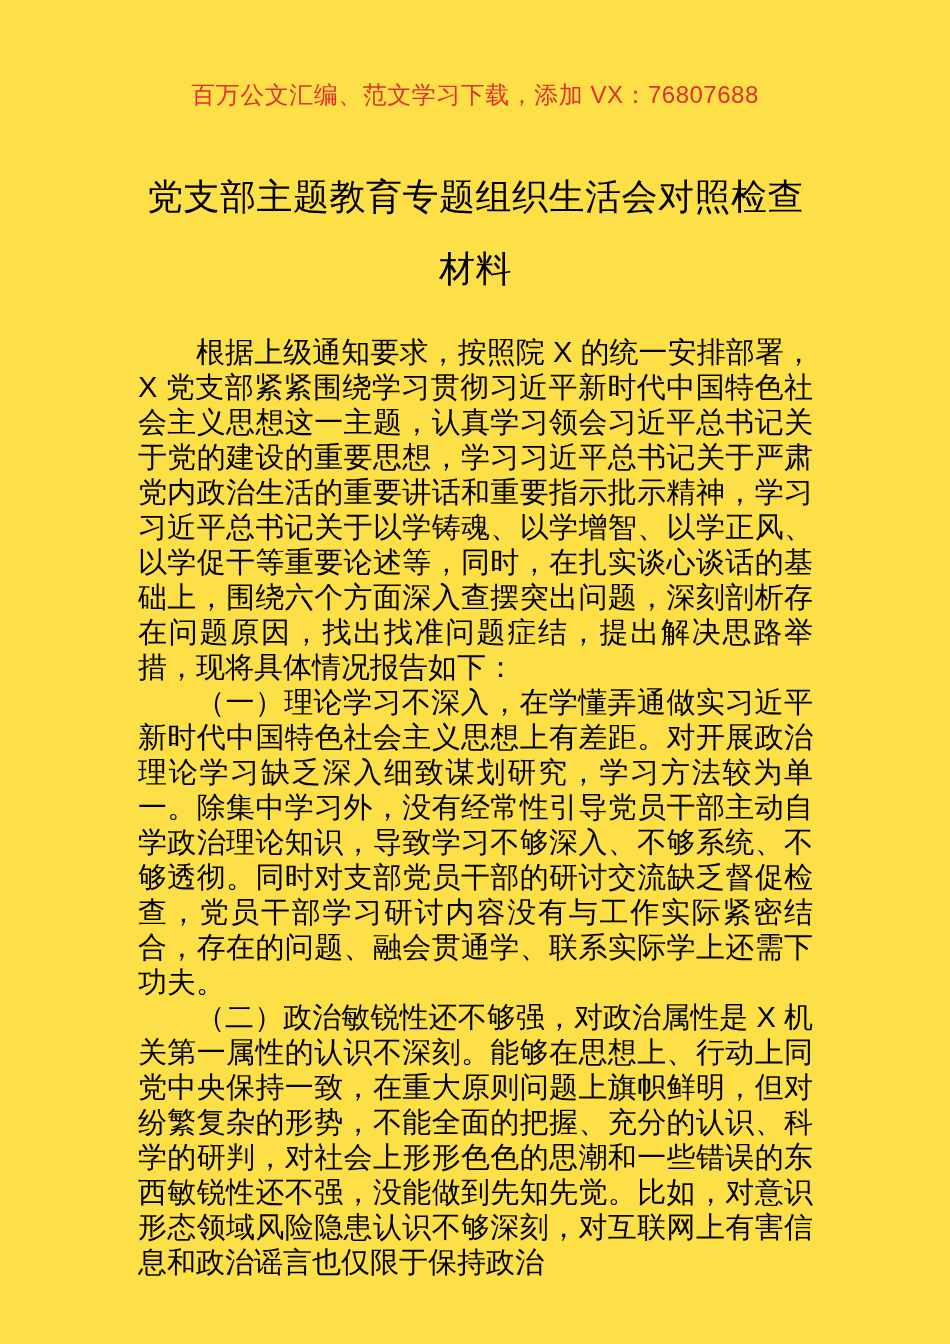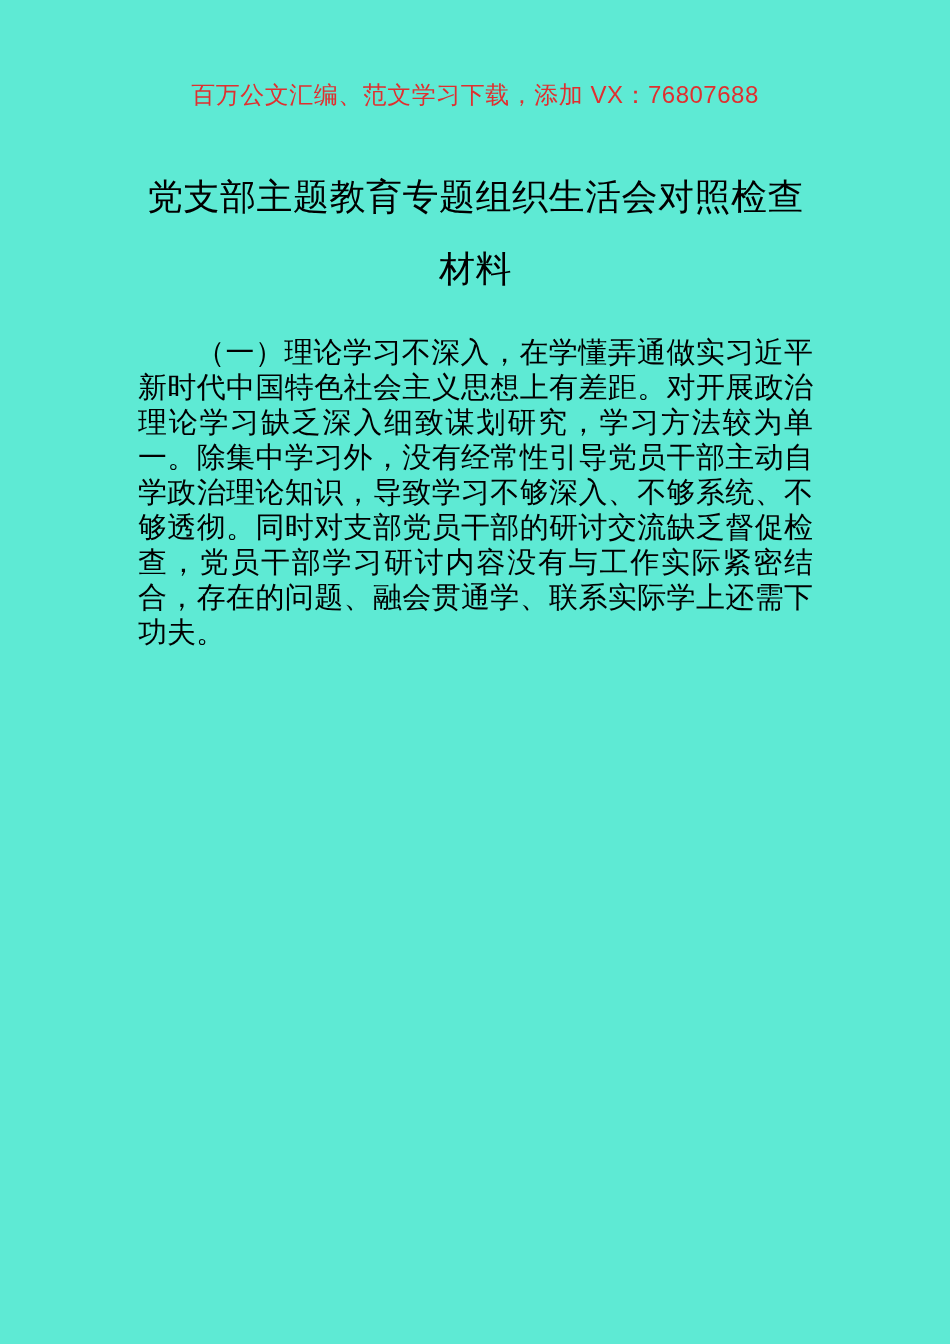--- a/index.html
+++ b/index.html
@@ -10,21 +10,21 @@
   body {
     width: 950px;
     height: 1344px;
     overflow: hidden;
     font-family: "Liberation Sans", sans-serif;
     color: #000000;
   }
   .page {
     width: 950px;
     height: 1344px;
-    background: #5eead4;
+    background: #fde047;
     box-sizing: border-box;
   }
   .promo {
     padding-top: 82px;
     text-align: center;
     font-size: 24px;
     line-height: 26px;
     letter-spacing: 0.5px;
   }
   .doc-title {
@@ -50,16 +50,18 @@
 </head>
 <body>
 
 <div class="page">
 
   <div class="promo" style="color: rgb(224, 47, 47);">百万公文汇编、范文学习下载，添加 VX：76807688</div>
 
   <h1 class="doc-title">党支部主题教育专题组织生活会对照检查材料</h1>
 
   <div class="doc-body">
+    <p class="para">根据上级通知要求，按照院 X 的统一安排部署，X 党支部紧紧围绕学习贯彻习近平新时代中国特色社会主义思想这一主题，认真学习领会习近平总书记关于党的建设的重要思想，学习习近平总书记关于严肃党内政治生活的重要讲话和重要指示批示精神，学习习近平总书记关于以学铸魂、以学增智、以学正风、以学促干等重要论述等，同时，在扎实谈心谈话的基础上，围绕六个方面深入查摆突出问题，深刻剖析存在问题原因，找出找准问题症结，提出解决思路举措，现将具体情况报告如下：</p>
     <p class="para">（一）理论学习不深入，在学懂弄通做实习近平新时代中国特色社会主义思想上有差距。对开展政治理论学习缺乏深入细致谋划研究，学习方法较为单一。除集中学习外，没有经常性引导党员干部主动自学政治理论知识，导致学习不够深入、不够系统、不够透彻。同时对支部党员干部的研讨交流缺乏督促检查，党员干部学习研讨内容没有与工作实际紧密结合，存在的问题、融会贯通学、联系实际学上还需下功夫。</p>
+    <p class="para">（二）政治敏锐性还不够强，对政治属性是 X 机关第一属性的认识不深刻。能够在思想上、行动上同党中央保持一致，在重大原则问题上旗帜鲜明，但对纷繁复杂的形势，不能全面的把握、充分的认识、科学的研判，对社会上形形色色的思潮和一些错误的东西敏锐性还不强，没能做到先知先觉。比如，对意识形态领域风险隐患认识不够深刻，对互联网上有害信息和政治谣言也仅限于保持政治</p>
   </div>
 
 </div>
 
 </body></html>

